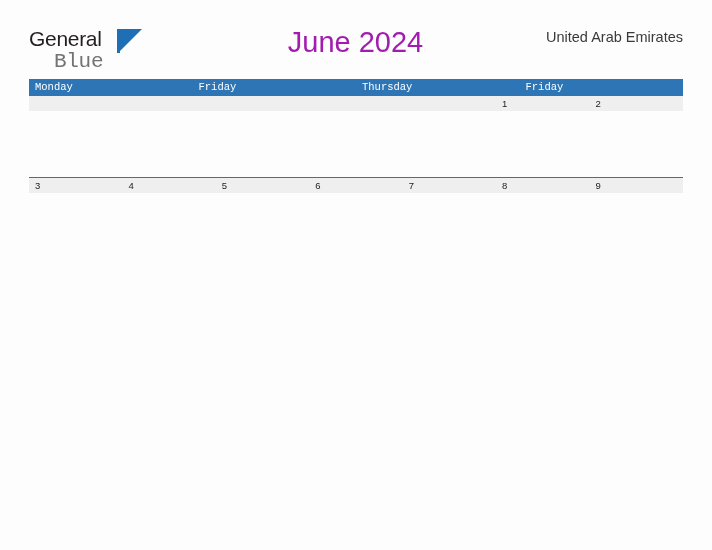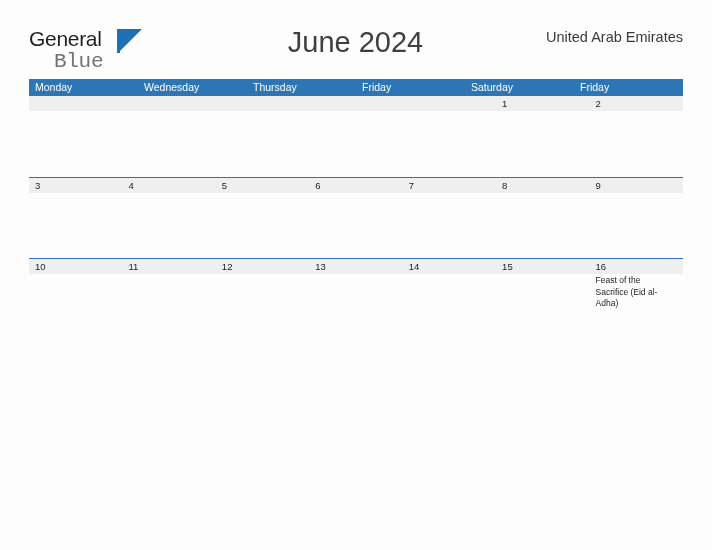--- a/index.html
+++ b/index.html
@@ -81,21 +81,21 @@
     border-bottom: 22px solid transparent;
   }
 
   .cal-title {
     position: absolute;
     left: 0;
     right: 1px;
     top: 2px;
     text-align: center;
     font-size: 29px;
-    color: #404040;
+    color: #a21caf;
     font-family: "Liberation Sans", sans-serif;
     letter-spacing: 0px;
   }
 
   .cal-subtitle {
     position: absolute;
     right: 0;
     top: 5px;
     font-size: 14.5px;
     color: #3a3a3a;
@@ -116,21 +116,21 @@
     background: #2e75b6;
     height: 17px;
   }
   .dow-cell {
     flex: 1 1 0;
     color: #ffffff;
     font-size: 10.5px;
     line-height: 17px;
     padding-left: 6px;
     box-sizing: border-box;
-    font-family: Liberation Sans, sans-serif;
+    font-family: Liberation Mono, monospace;
     white-space: nowrap;
     overflow: hidden;
   }
 
   .week {
     position: relative;
     height: 81px;
     background: #fdfdfd;
   }
   .week .num-band {
@@ -186,24 +186,22 @@
     <div class="cal-title">June 2024</div>
 
     <div class="cal-subtitle">United Arab Emirates</div>
 
   </div>
 
   <div class="calendar">
 
     <div class="dow-row">
       <div class="dow-cell">Monday</div>
-      <div class="dow-cell">Wednesday</div>
+      <div class="dow-cell">Friday</div>
       <div class="dow-cell">Thursday</div>
-      <div class="dow-cell">Friday</div>
-      <div class="dow-cell">Saturday</div>
       <div class="dow-cell">Friday</div>
     </div>
 
     <div class="week first">
       <div class="num-band">
         <div class="num-cell"></div>
         <div class="num-cell"></div>
         <div class="num-cell"></div>
         <div class="num-cell"></div>
         <div class="num-cell"></div>
@@ -235,40 +233,20 @@
         <div class="evt-cell"></div>
         <div class="evt-cell"></div>
         <div class="evt-cell"></div>
         <div class="evt-cell"></div>
         <div class="evt-cell"></div>
         <div class="evt-cell"></div>
         <div class="evt-cell"></div>
       </div>
     </div>
 
-    <div class="week">
-      <div class="num-band">
-        <div class="num-cell">10</div>
-        <div class="num-cell">11</div>
-        <div class="num-cell">12</div>
-        <div class="num-cell">13</div>
-        <div class="num-cell">14</div>
-        <div class="num-cell">15</div>
-        <div class="num-cell">16</div>
-      </div>
-      <div class="evt-band">
-        <div class="evt-cell"></div>
-        <div class="evt-cell"></div>
-        <div class="evt-cell"></div>
-        <div class="evt-cell"></div>
-        <div class="evt-cell"></div>
-        <div class="evt-cell"></div>
-        <div class="evt-cell">Feast of the Sacrifice (Eid al-Adha)</div>
-      </div>
-    </div>
 
 
     <div class="week">
       <div class="evt-band">
         <div class="evt-cell"></div>
         <div class="evt-cell"></div>
         <div class="evt-cell"></div>
         <div class="evt-cell"></div>
         <div class="evt-cell"></div>
         <div class="evt-cell"></div>

